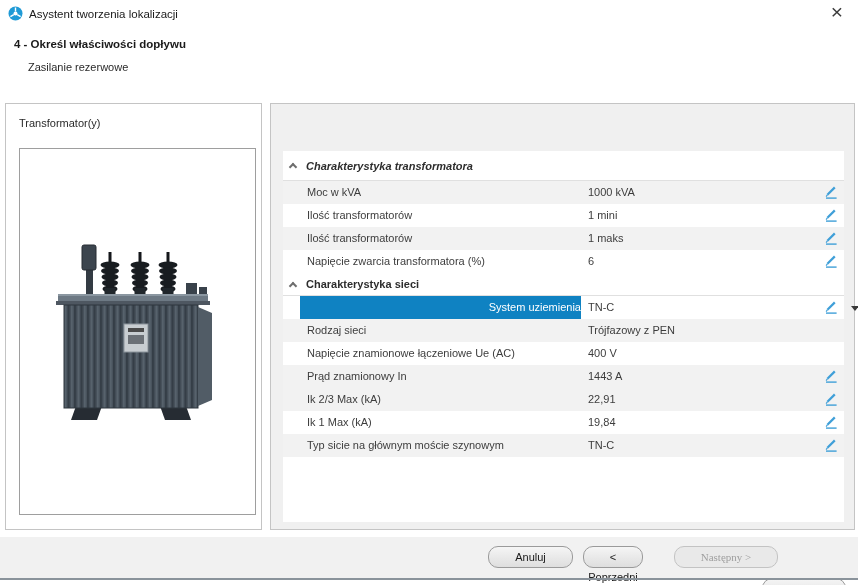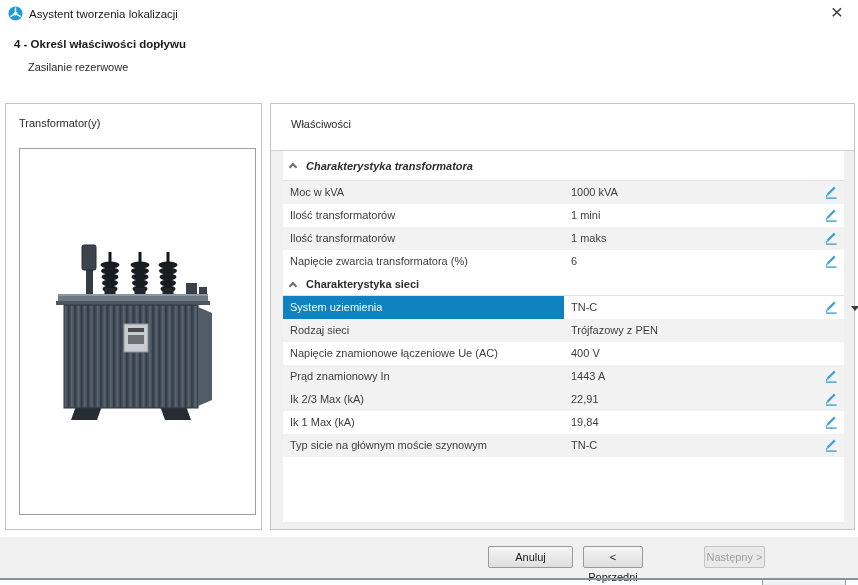--- a/index.html
+++ b/index.html
@@ -35,37 +35,37 @@
 
   .sec-header { display:flex; align-items:center; height:23px; background:#fff;
                 border-bottom:1px solid #e0e0e0; font-weight:bold; color:#2d2d2d; cursor:default; }
   .sec-header.first { height:30px;font-style:italic; }
   .chev { display:inline-block; width:6px; height:6px; border-left:2px solid #6e6e6e;
           border-top:2px solid #6e6e6e; transform:rotate(45deg); margin:3px 10px 0 7px; }
 
   .prow { position:relative; display:flex; height:23px; line-height:23px; }
   .prow.shade-gray { background:#f2f2f2; }
   .prow.shade-white { background:#ffffff; }
-  .prow .plabel { width:281px; padding-left:7px; color:#3d3d3d; white-space:nowrap; overflow:hidden; }
+  .prow .plabel { width:281px; padding-left:7px; color:#3d3d3d; white-space:nowrap; overflow:hidden;margin-left:17px; }
   .prow .pvalue { flex:1; padding-left:7px; color:#3d3d3d; white-space:nowrap; }
-  .prow.selected .plabel { background:#0f82c2; color:#ffffff; }
+  .prow.selected .plabel { background:#0f82c2; color:#ffffff;text-align:right; }
   .edit-ic { position:absolute; right:5px; top:4px; width:15px; height:15px; cursor:pointer; }
   .dd-caret { position:absolute; right:-15px; top:10px; width:0; height:0;
               border-left:4px solid transparent; border-right:4px solid transparent;
               border-top:5px solid #3a3a3a; cursor:pointer; }
 
   
   .footer-band { position:absolute; left:0; top:537px; width:858px; height:41px; background:#f1f1f1; }
   .footer-line { position:absolute; left:0; top:578px; width:858px; height:2px; background:#8a939b; }
   .btn { position:absolute; top:546px; height:22px; text-align:center; line-height:20px;
          background:linear-gradient(#f5f5f5,#dedede); border:1px solid #9a9a9a;
-         border-radius:2px; color:#1a1a1a; font-size:11px; cursor:pointer; }
+         border-radius:10px; color:#1a1a1a; font-size:11px; cursor:pointer; }
   .btn-0 { left:488px; width:85px; }
   .btn-1 { left:583px; width:60px; }
-  .btn-2 { left:704px; width:61px; }
+  .btn-2 { left:674px; width:104px;font-family:Liberation Serif, serif; }
   .btn-3 { left:762px; width:84px;margin-top:32px; }
   .btn.disabled { color:#9f9f9f; border-color:#c3c3c3; background:#e9e9e9; cursor:default; }
 </style>
 </head>
 <body>
 
 <div class="stage">
 
   <svg class="app-icon" viewBox="0 0 15 15">
     <circle cx="7.5" cy="7.5" r="7" fill="#1f9ad6"></circle>
@@ -137,23 +137,20 @@
         <path d="M150 69 L164 75 L164 162 L150 168 Z" fill="#515c66"></path>
 
         <rect x="76" y="86" width="24" height="28" fill="#c8cdd1" stroke="#8c949b"></rect>
         <rect x="80" y="90" width="16" height="4" fill="#4a4a4a"></rect>
         <rect x="80" y="97" width="16" height="9" fill="#6b7076"></rect>
       </svg>
     </div>
   </div>
 
   <div class="right-panel">
-    <div class="props-head">
-      <div class="props-title">Właściwości</div>
-    </div>
     <div class="card">
         <div class="sec-header first">
           <span class="chev"></span>
           <span>Charakterystyka transformatora</span>
         </div>
         <div class="prow shade-gray">
           <span class="plabel">Moc w kVA</span>
           <span class="pvalue">1000 kVA</span>
           <svg class="edit-ic" viewBox="0 0 15 15">
             <path d="M3.4 9.8 L10.8 2.4" stroke="#3f9fd8" stroke-width="2.2" fill="none"></path>

